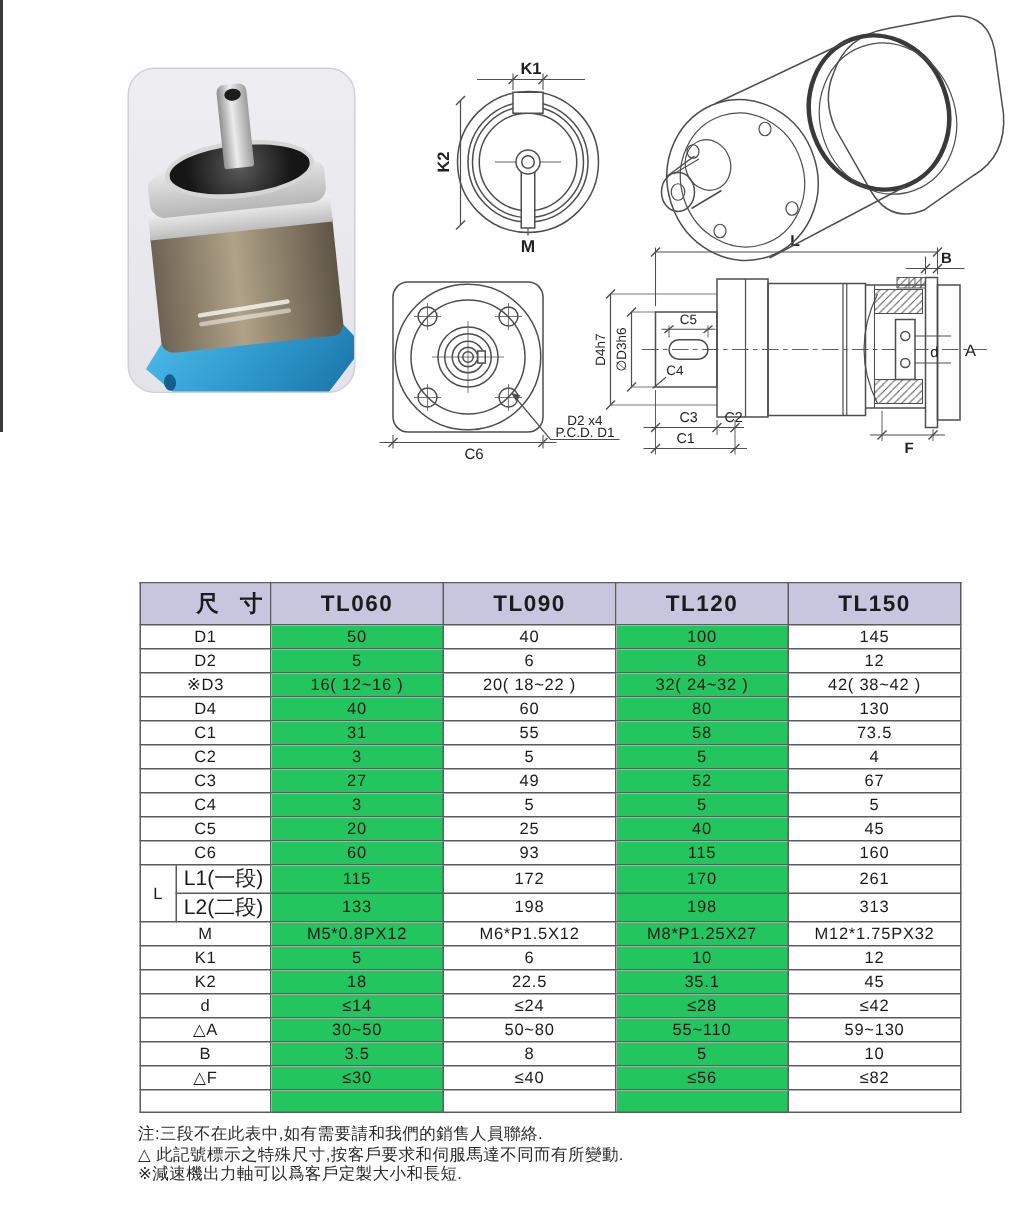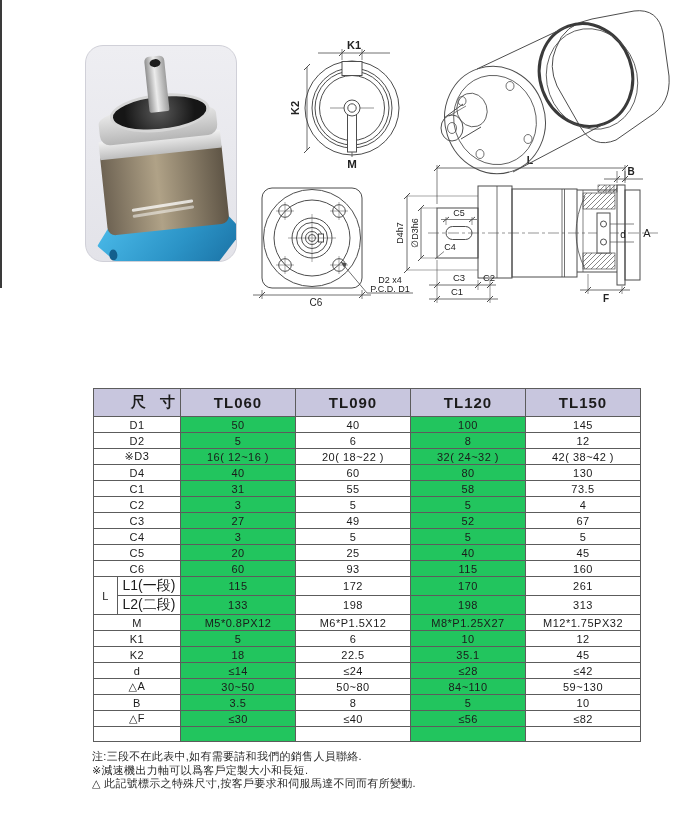--- a/index.html
+++ b/index.html
@@ -372,21 +372,21 @@
         <td colspan="2">d</td>
         <td class="hl">≤14</td>
         <td>≤24</td>
         <td class="hl">≤28</td>
         <td>≤42</td>
       </tr>
       <tr>
         <td colspan="2">△A</td>
         <td class="hl">30~50</td>
         <td>50~80</td>
-        <td class="hl">84~110</td>
+        <td class="hl">55~110</td>
         <td>59~130</td>
       </tr>
       <tr>
         <td colspan="2">B</td>
         <td class="hl">3.5</td>
         <td>8</td>
         <td class="hl">5</td>
         <td>10</td>
       </tr>
       <tr>
@@ -401,17 +401,17 @@
         <td class="hl"></td>
         <td></td>
         <td class="hl"></td>
         <td></td>
       </tr>
     </tbody>
   </table>
 
   <div class="notes">
     <div>注:三段不在此表中,如有需要請和我們的銷售人員聯絡.</div>
+    <div>△ 此記號標示之特殊尺寸,按客戶要求和伺服馬達不同而有所變動.</div>
     <div>※減速機出力軸可以爲客戶定製大小和長短.</div>
-    <div>△ 此記號標示之特殊尺寸,按客戶要求和伺服馬達不同而有所變動.</div>
   </div>
 
 </div>
 
 </body></html>

